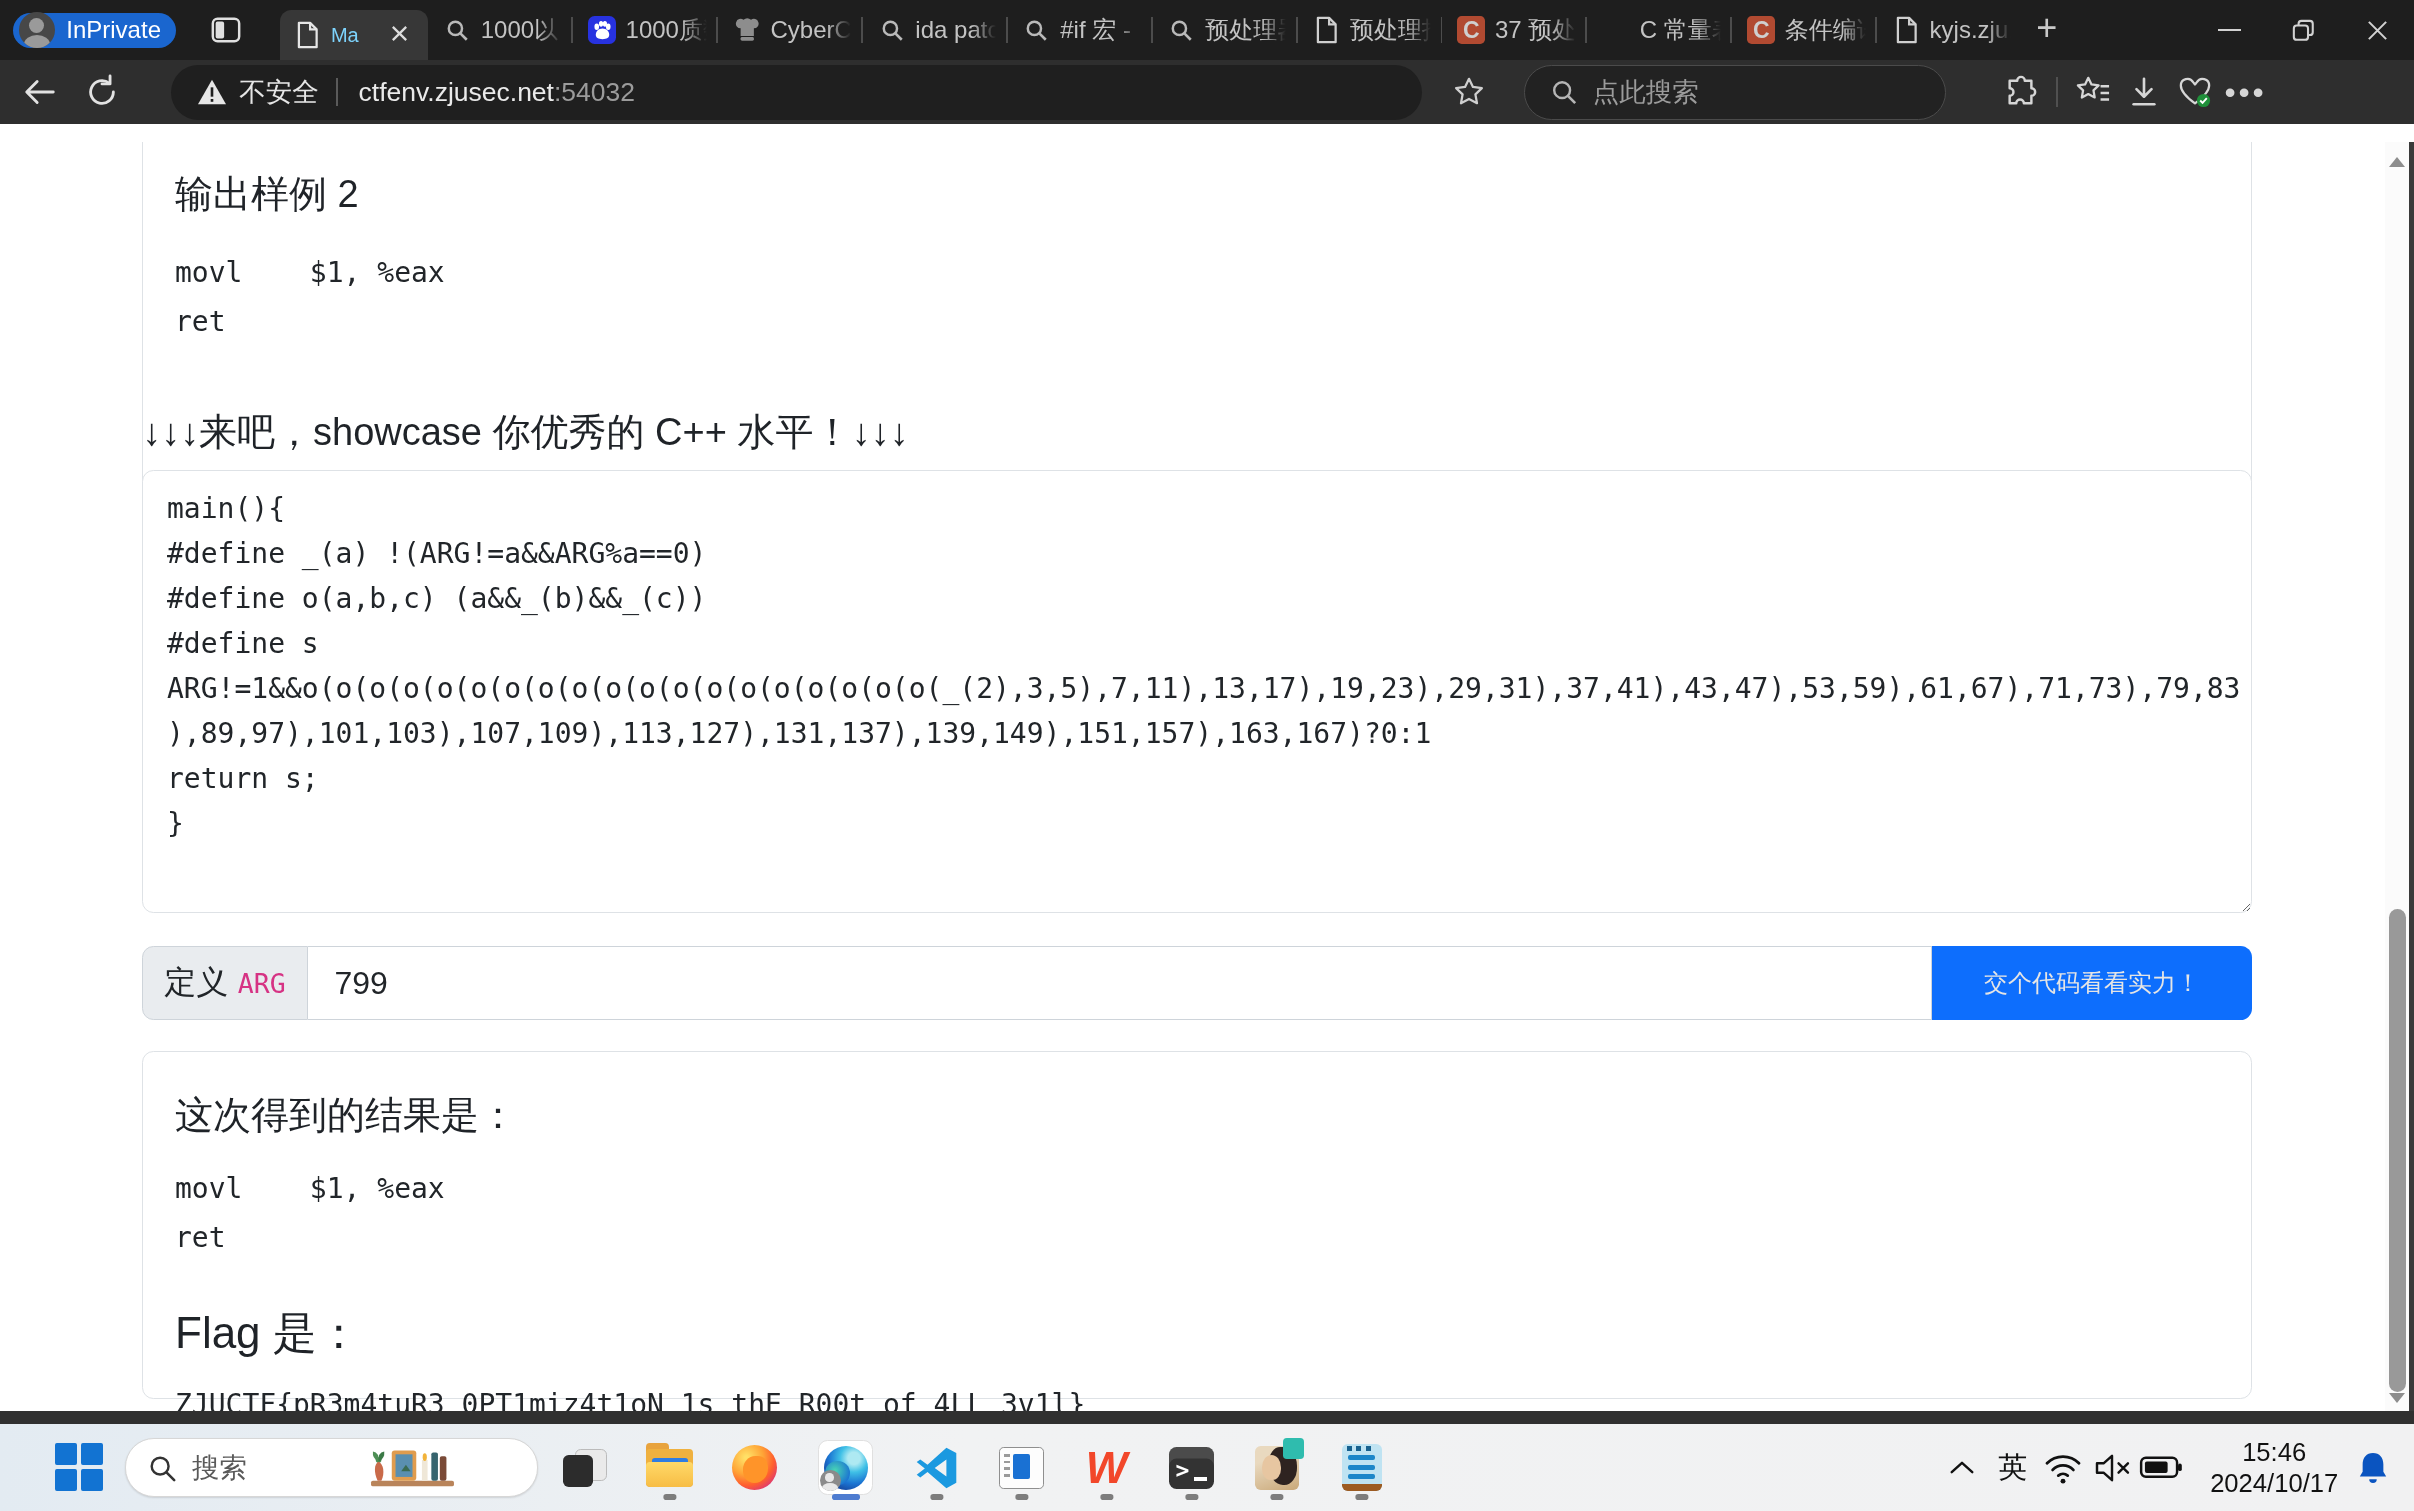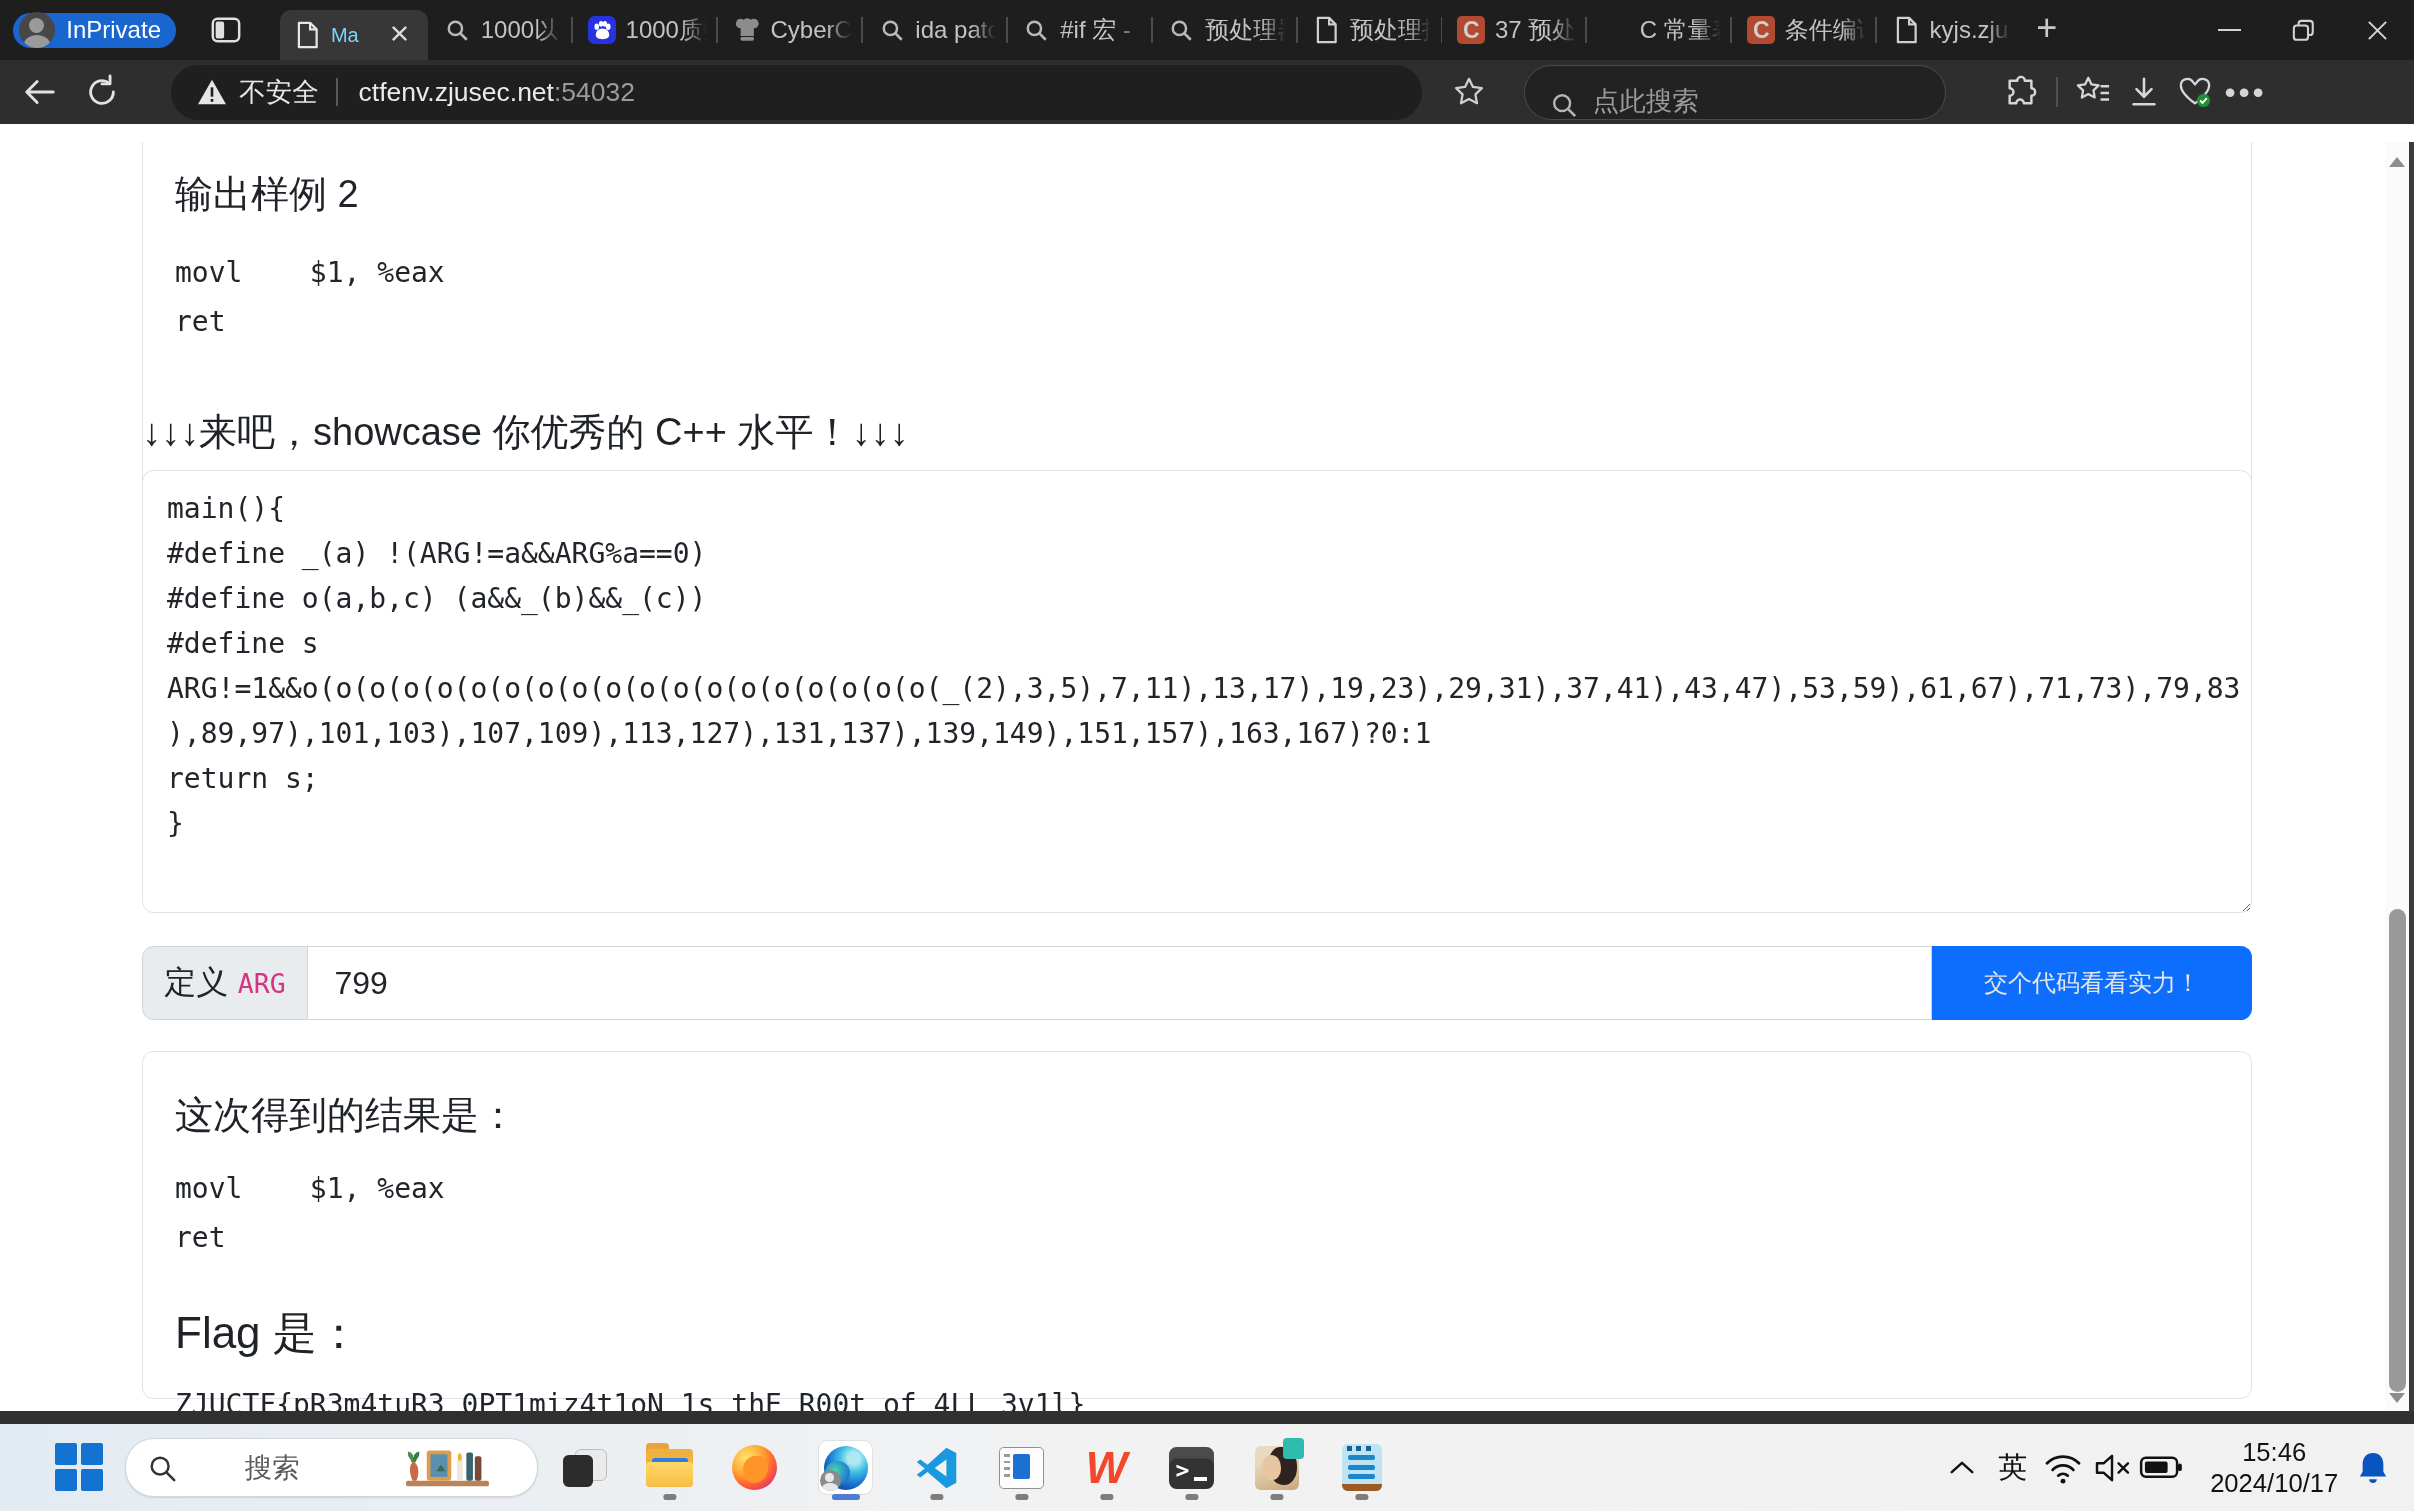--- a/index.html
+++ b/index.html
@@ -38,21 +38,21 @@
   .toolbar { position:absolute; top:60px; left:0; width:2414px; height:64px; background:#2e2e2e; display:flex; align-items:center; }
   .navbtn { width:49px; height:49px; display:flex; align-items:center; justify-content:center; flex:none; }
   .navbtn.back { margin-left:15px; } .navbtn.reload { margin-left:13.2px; }
   .urlpill { margin-left:45px; width:1251px; height:55px; border-radius:27.4px; background:#1f1f1f; display:flex; align-items:center; flex:none; }
   .secchip { display:flex; align-items:center; gap:11.4px; padding:0 17px 0 24.6px; }
   .secchip span { color:#e6e6e6; font-size:26.5px; }
   .urlsep { width:1.9px; height:28px; background:#5a5a5a; }
   .urltxt { margin-left:21px; font-size:26.5px; white-space:nowrap; }
   .urltxt .host { color:#eaeaea; } .urltxt .port { color:#9b9b9b; }
   .favstar { margin-left:21px; width:51px; height:51px; display:flex; align-items:center; justify-content:center; flex:none; }
-  .searchpill { margin-left:30px; width:422px; height:55px; border-radius:27.4px; background:#222; border:0.9px solid #4b4b4b; display:flex; align-items:flex-end; gap:15px; padding-left:24.6px; flex:none; }
+  .searchpill { margin-left:30px; width:422px; height:55px; border-radius:27.4px; background:#222; border:0.9px solid #4b4b4b; display:flex; align-items:center; gap:15px; padding-left:24.6px; flex:none; }
   .searchpill span { color:#9b9b9b; font-size:26.5px; }
   .tbicon { width:51px; height:51px; display:flex; align-items:center; justify-content:center; flex:none; }
   .tbsep { width:1.9px; height:30px; background:#505050; margin:0 9.5px; }
   .ellipsis { color:#d6d6d6; font-size:32px; letter-spacing:2.8px; }
 
   
   .content { position:absolute; top:142px; left:0; width:2409px; height:1269px; background:#fff; overflow:hidden; }
   .card { position:absolute; left:142px; width:2110px; border:1.9px solid #dee2e6; border-radius:11.4px; background:#fff; }
   .card.sample { top:-23px; height:390px; padding:49px 32px 0 32px; }
   .card-title { font-size:38px; font-weight:500; color:#1f2328; }
@@ -79,21 +79,21 @@
   .varrow.up { top:15px; border-bottom:10.4px solid #8d8d8d; }
   .varrow.down { bottom:7.6px; border-top:10.4px solid #8d8d8d; }
   .vthumb { position:absolute; left:3.8px; top:767px; width:17px; height:483px; border-radius:8.5px; background:#999; }
   .win-edge-r { position:absolute; top:142px; right:0; width:4.7px; height:1269px; background:#3a3a3a; }
   .win-edge-b { position:absolute; top:1411px; left:0; width:2414px; height:13.2px; background:#303030; }
 
   
   .taskbar { position:absolute; top:1424px; left:0; width:2414px; height:87px; background:linear-gradient(90deg,#e3ebf2,#f1f2f3 40%,#f1f1f2); display:flex; align-items:center; }
   .startbtn { margin-left:55px; width:49px; height:49px; display:grid; grid-template-columns:22px 22px; grid-template-rows:22px 22px; gap:3.8px; flex:none; }
   .startbtn i { background:#1273d2; border-radius:1.9px; }
-  .tb-search { margin-left:21px; width:413px; height:59px; border-radius:29px; background:#fff; border:0.9px solid #d7d7d7; box-shadow:0 0.9px 1.9px rgba(0,0,0,.12); display:flex; align-items:center; gap:15px; padding:0 9.5px 0 21px; flex:none;text-align:center; }
+  .tb-search { margin-left:21px; width:413px; height:59px; border-radius:29px; background:#fff; border:0.9px solid #d7d7d7; box-shadow:0 0.9px 1.9px rgba(0,0,0,.12); display:flex; align-items:center; gap:15px; padding:0 9.5px 0 21px; flex:none; }
   .tb-search > span { color:#5a5a5a; font-size:27.4px; flex:1; }
   .shelf { width:91px; height:49px; position:relative; flex:none; }
   .tb-apps { display:flex; align-items:center; margin-left:23px; gap:38px; }
   .tapp { width:47px; height:64px; position:relative; display:flex; align-items:center; justify-content:center; flex:none; }
   .rundot { position:absolute; bottom:0px; left:50%; transform:translateX(-50%); width:13.2px; height:5.7px; border-radius:2.8px; background:#7d7d7d; }
   .edge-tile { width:55px; height:55px; background:#fff; border-radius:9.5px; border:0.9px solid #e0e0e0; display:flex; align-items:center; justify-content:center; }
   .edge-ind { position:absolute; bottom:0px; left:50%; transform:translateX(-50%); width:28px; height:5.7px; border-radius:2.8px; background:#4e7cd0; }
   .edge-logo { width:44px; height:44px; border-radius:50%; background:radial-gradient(circle at 68% 28%, #aee9f2 0 14%, #3fc0e6 32%, #1b74d2 58%, #16398f 85%); position:relative; }
   .edge-logo::before { content:""; position:absolute; left:1.9px; top:15px; width:24.6px; height:24.6px; border-radius:50%; background:radial-gradient(circle at 40% 40%, #49d6b5, #1b74d2 75%); }
   .edge-avatar { position:absolute; left:-3.8px; bottom:-1.9px; width:21px; height:21px; border-radius:50%; background:#8b8b8b; overflow:hidden; }

